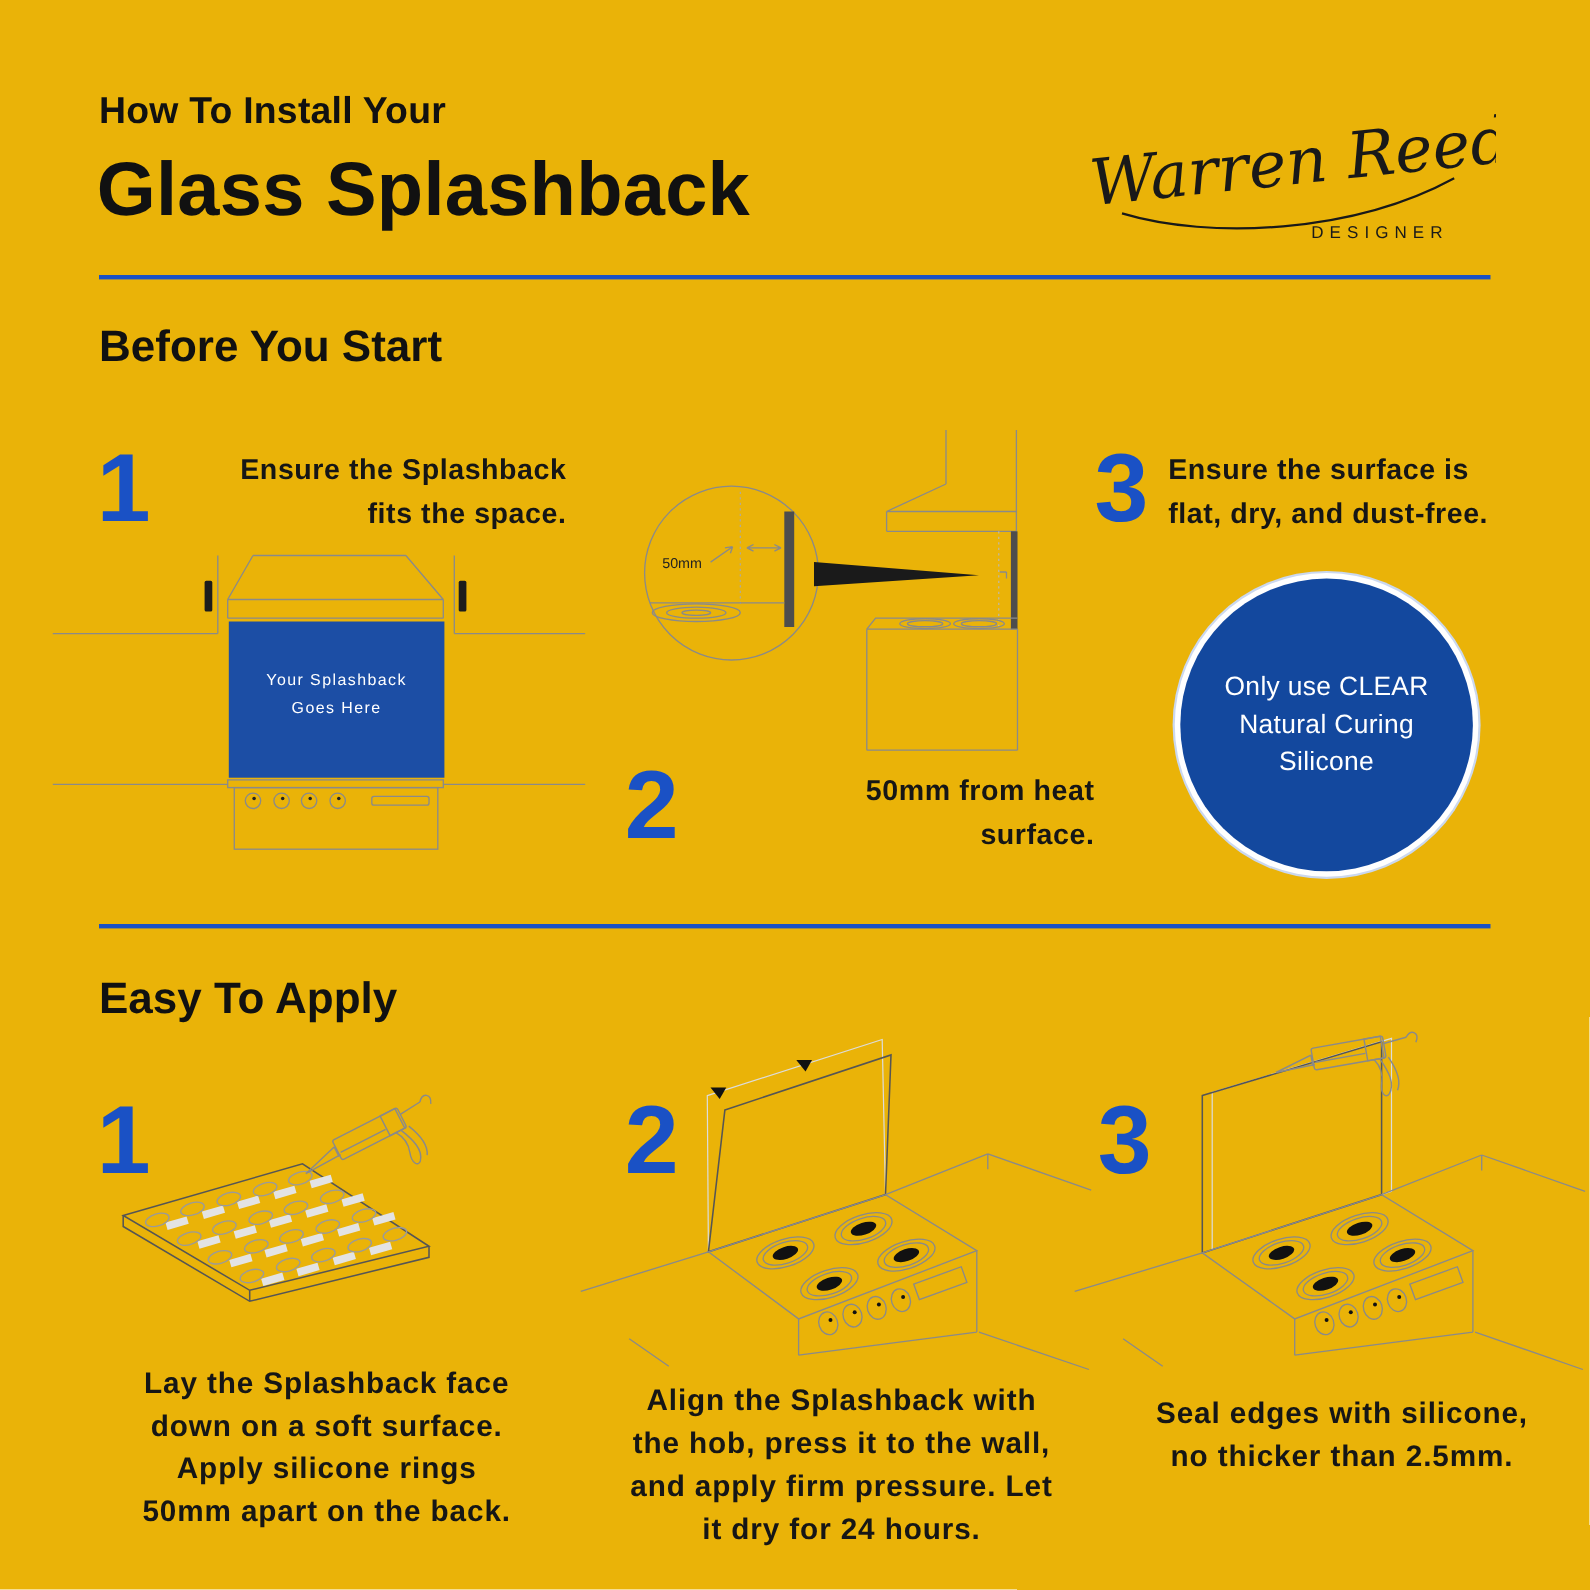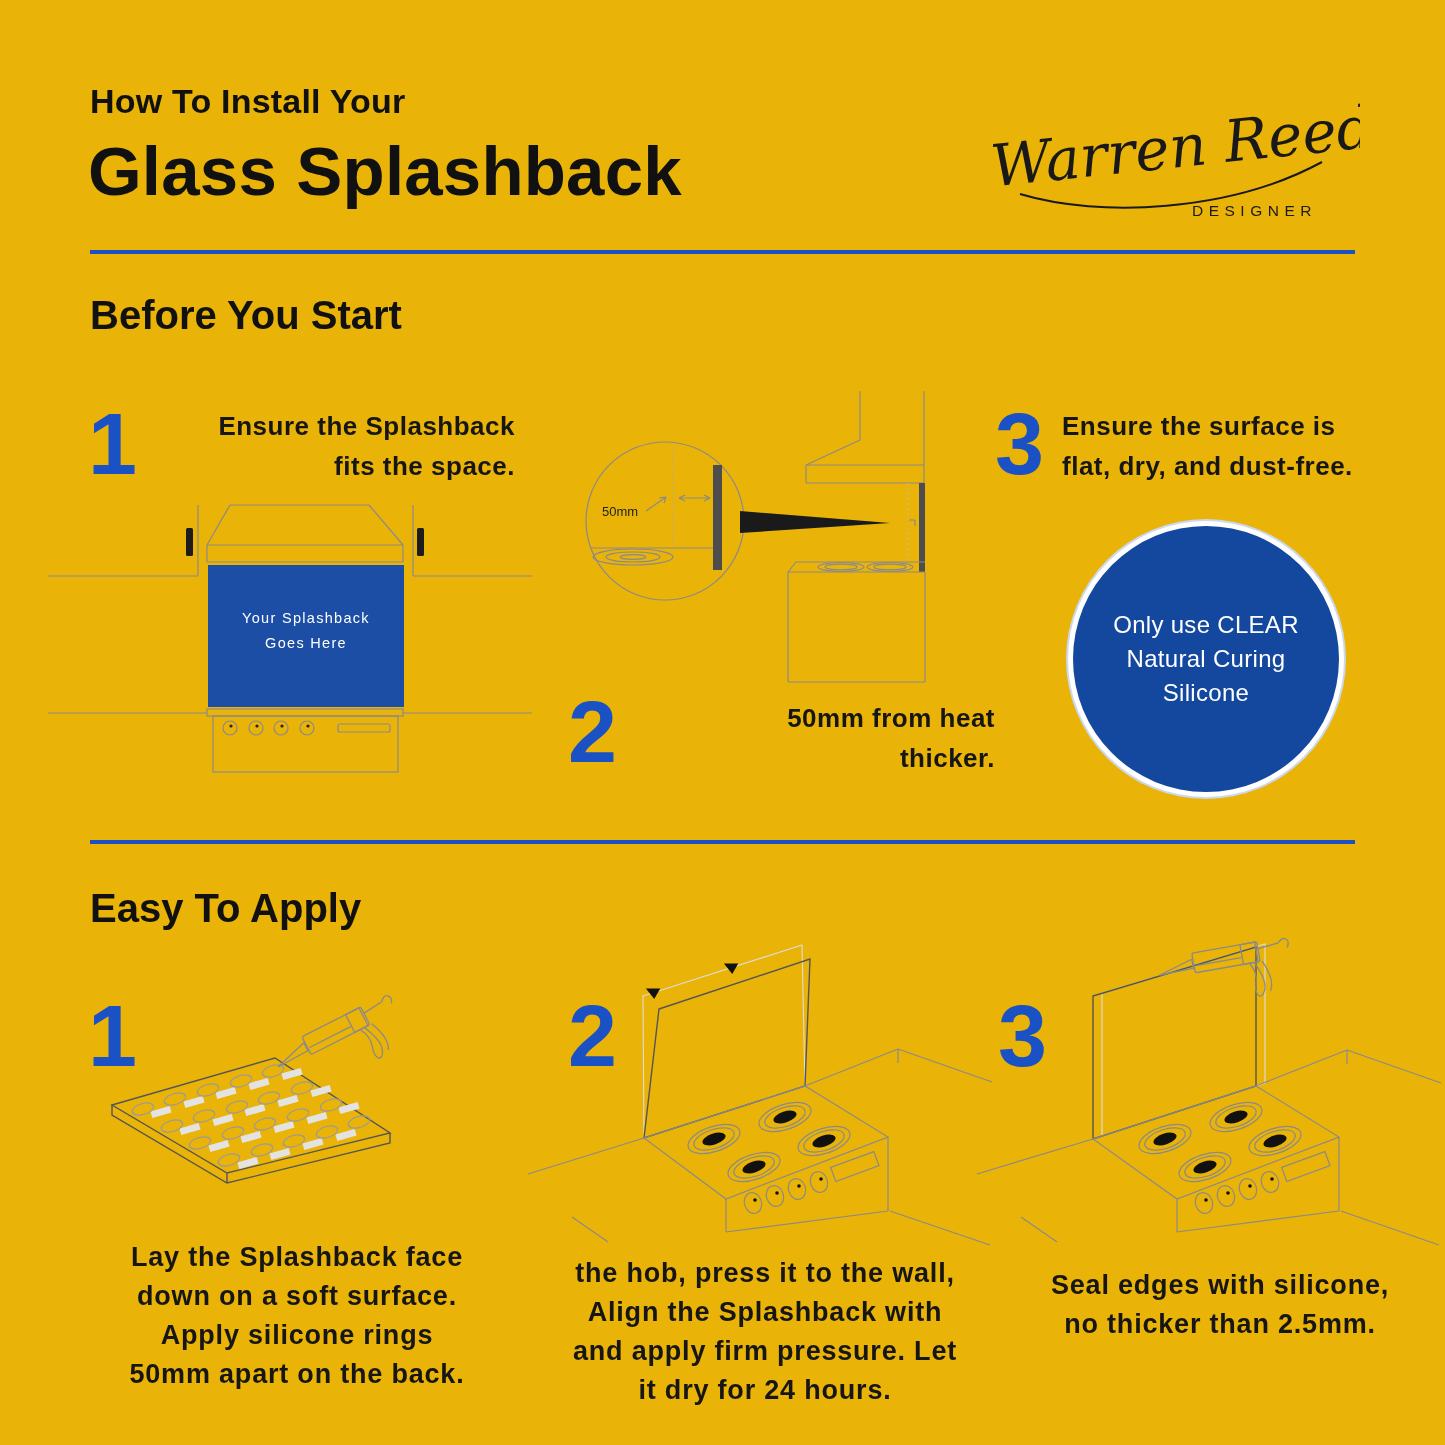--- a/index.html
+++ b/index.html
@@ -112,21 +112,21 @@
       <ellipse cx="281" cy="182" rx="23" ry="4.5"></ellipse>
         <ellipse cx="281" cy="182" rx="16" ry="2.8"></ellipse>
       <ellipse cx="330" cy="182" rx="23" ry="4.5"></ellipse>
         <ellipse cx="330" cy="182" rx="16" ry="2.8"></ellipse>
     </g>
   </svg>
 
   <div class="abs num" style="left:568px;top:688px">2</div>
   <div class="abs step-text center" style="left:630px;top:698px;width:365px">
     <div>50mm from heat</div>
-    <div>thicker.</div>
+    <div>surface.</div>
   </div>
 
   <div class="abs num" style="left:995px;top:400px">3</div>
   <div class="abs step-text" style="left:1062px;top:406px;width:370px">
     <div>Ensure the surface is</div>
     <div>flat, dry, and dust-free.</div>
   </div>
 
   <div class="abs badge">
     <div class="badge-text">
@@ -381,22 +381,22 @@
   </svg>
 
   <div class="abs apply-text" style="left:87px;top:1238px;width:420px">
     <div>Lay the Splashback face</div>
     <div>down on a soft surface.</div>
     <div>Apply silicone rings</div>
     <div>50mm apart on the back.</div>
   </div>
 
   <div class="abs apply-text" style="left:545px;top:1254px;width:440px">
+    <div>Align the Splashback with</div>
     <div>the hob, press it to the wall,</div>
-    <div>Align the Splashback with</div>
     <div>and apply firm pressure. Let</div>
     <div>it dry for 24 hours.</div>
   </div>
 
   <div class="abs apply-text" style="left:1005px;top:1266px;width:430px">
     <div>Seal edges with silicone,</div>
     <div>no thicker than 2.5mm.</div>
   </div>
 
 </div>

